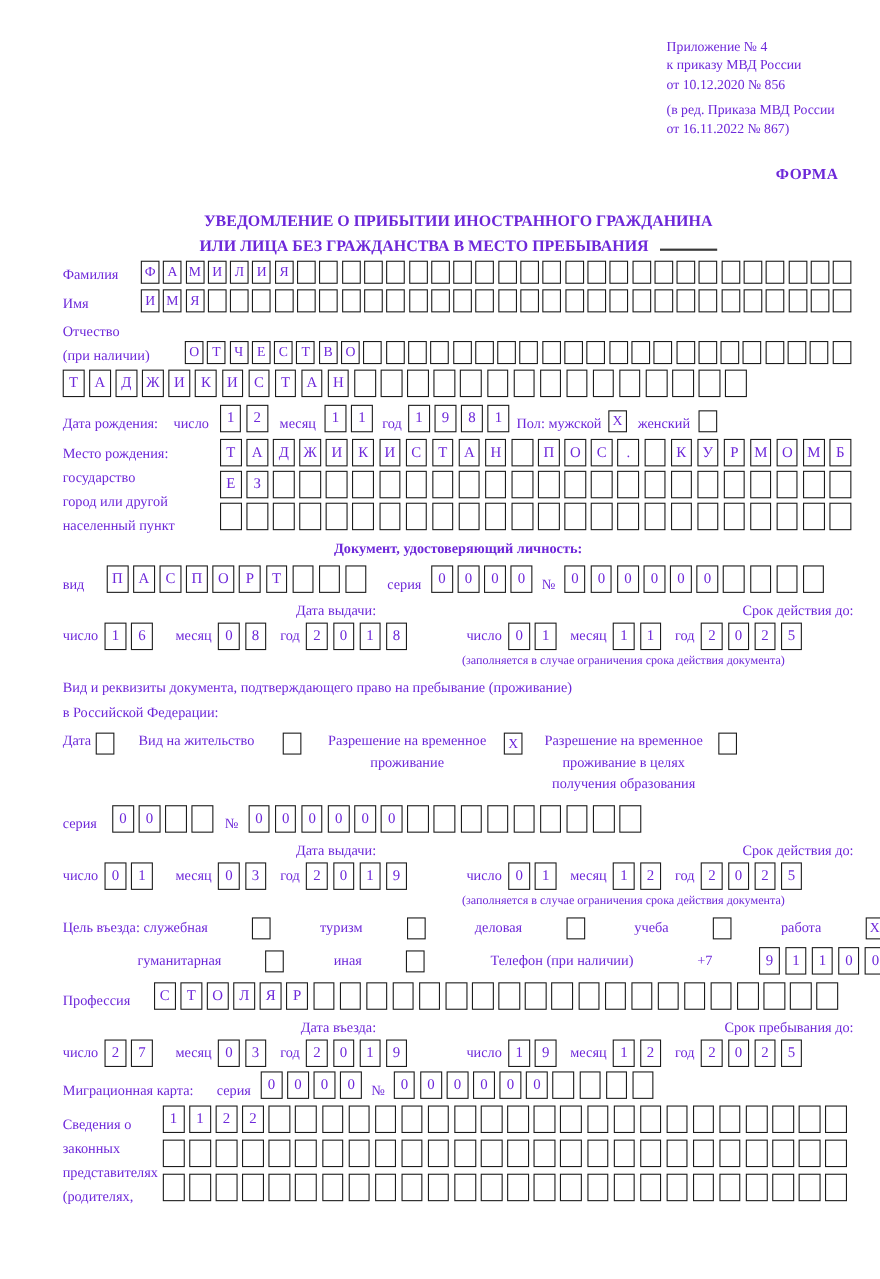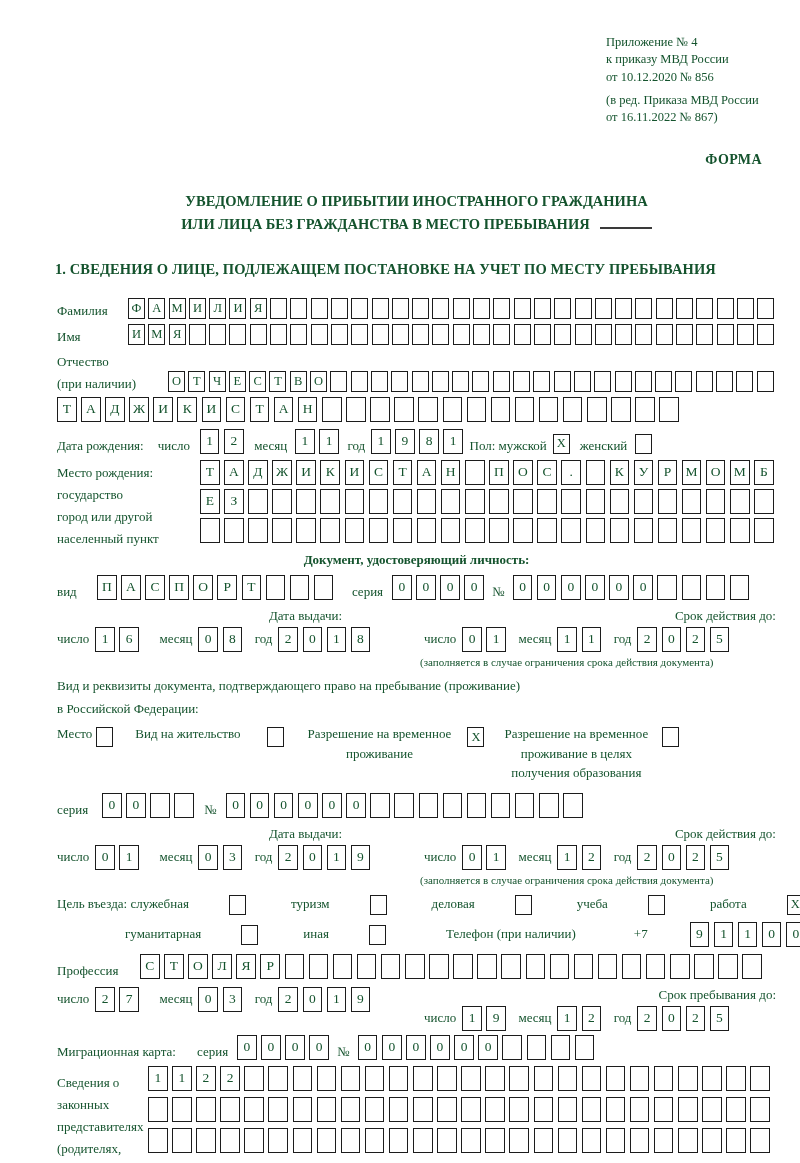--- a/index.html
+++ b/index.html
@@ -1,18 +1,18 @@
 <!DOCTYPE html>
 <html><head>
 <meta charset="utf-8">
 <style>
   html,body{margin:0;padding:0;background:#fff;}
   .page{
     width:800px;height:1163px;box-sizing:border-box;position:relative;overflow:hidden;
-    padding:34px 24px 14px 57px;background:#fff;color:#14532d;
+    padding:34px 24px 14px 57px;background:#fff;color:#6d28d9;
     font-family:"Liberation Serif", serif;font-size:13px;
   }
   
   .hdr{width:170px;margin-left:auto;line-height:1.38;font-size:12.5px;}
   .hdr .gap{height:6px;}
   .forma{text-align:right;font-weight:bold;font-size:14px;margin:26px 14px 0 0;letter-spacing:.4px;}
   
   .title{text-align:center;font-weight:bold;font-size:14.5px;line-height:1.6;margin-top:22px;}
   .uline{display:inline-block;width:52px;border-bottom:2px solid #3a3a3a;height:.9em;margin-left:10px;vertical-align:baseline;}
   .sec{font-weight:bold;font-size:14.5px;margin:24px 0 20px -2px;white-space:nowrap;letter-spacing:.1px;}
@@ -63,21 +63,20 @@
     <div>(в ред. Приказа МВД России</div>
     <div>от 16.11.2022 № 867)</div>
   </div>
   <div class="forma">ФОРМА</div>
 
   <div class="title">
     <span>УВЕДОМЛЕНИЕ О ПРИБЫТИИ ИНОСТРАННОГО ГРАЖДАНИНА</span><br>
     <span>ИЛИ ЛИЦА БЕЗ ГРАЖДАНСТВА В МЕСТО ПРЕБЫВАНИЯ</span><span class="uline"></span>
   </div>
 
-  <div class="sec">1. СВЕДЕНИЯ О ЛИЦЕ, ПОДЛЕЖАЩЕМ ПОСТАНОВКЕ НА УЧЕТ ПО МЕСТУ ПРЕБЫВАНИЯ</div>
 
   <div class="row">
     <span class="lbl" style="width:63px">Фамилия</span>
     <span class="cells">
         <span class="cell">Ф</span>
         <span class="cell">А</span>
         <span class="cell">М</span>
         <span class="cell">И</span>
         <span class="cell">Л</span>
         <span class="cell">И</span>
@@ -418,21 +417,21 @@
     </div>
   </div>
 
   <div class="plain">
     <span>Вид и реквизиты документа, подтверждающего право на пребывание (проживание)</span><br>
     <span>в Российской Федерации:</span>
   </div>
 
   <div class="permits">
     <span class="popt">
-      <span class="ptxt">Место</span>
+      <span class="ptxt">Дата</span>
       <span class="chk" style="margin-left:4px"></span>
     </span>
     <span class="popt" style="margin-left:22px">
       <span class="ptxt">Вид на жительство</span>
       <span class="chk" style="margin-left:26px"></span>
     </span>
     <span class="popt" style="margin-left:24px">
       <span class="ptxt">
         <span>Разрешение на временное</span><br>
         <span>проживание</span>
@@ -590,20 +589,21 @@
         <span class="cell"></span>
         <span class="cell"></span>
         <span class="cell"></span>
         <span class="cell"></span>
         <span class="cell"></span>
       </span>
   </div>
 
   <div class="dates">
     <div class="dg-left">
+      <div class="dhead dhl">Дата въезда:</div>
       <div class="dline">
         <span class="t">число</span>
         <span class="cells lg">
             <span class="cell">2</span>
             <span class="cell">7</span>
           </span>
         <span class="t" style="margin-left:8px">месяц</span>
         <span class="cells lg">
             <span class="cell">0</span>
             <span class="cell">3</span>

